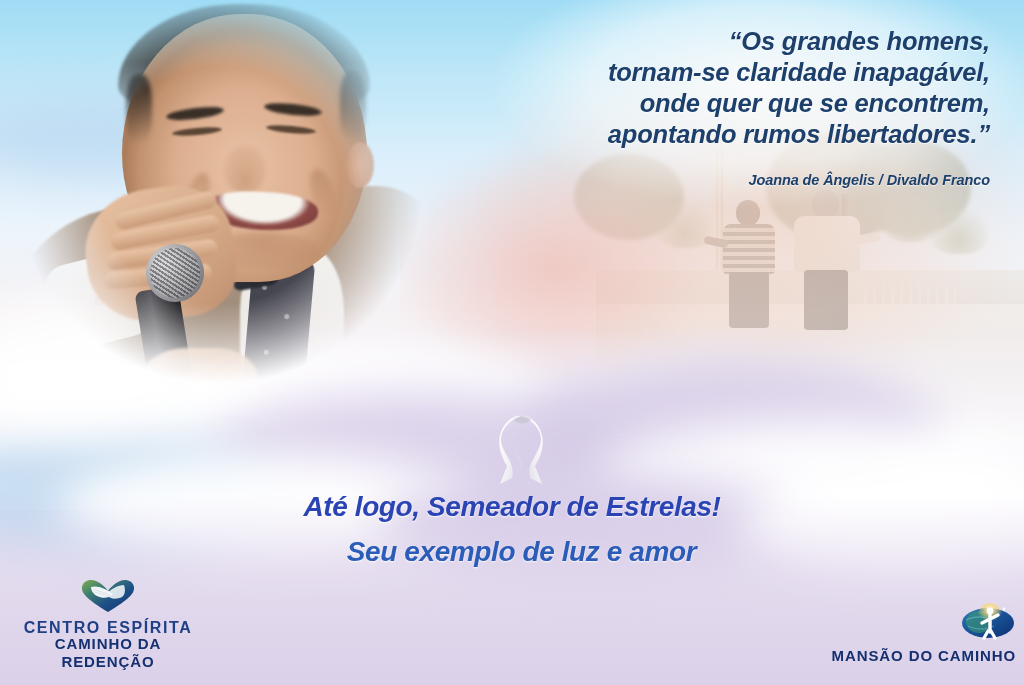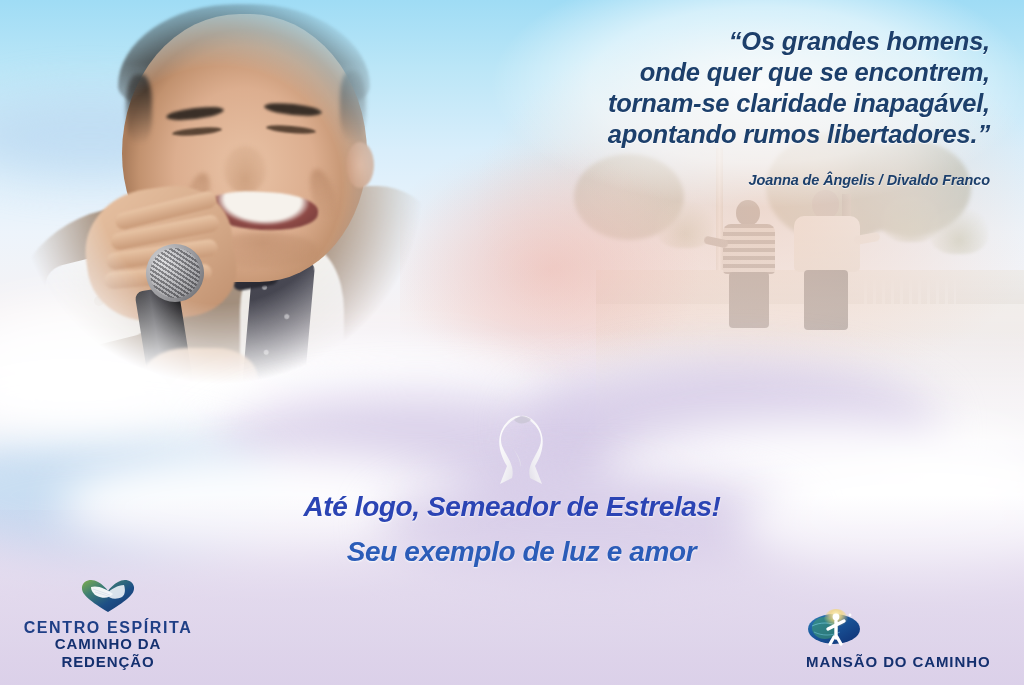--- a/index.html
+++ b/index.html
@@ -285,21 +285,21 @@
     color:#2b44b4;
     letter-spacing:-0.4px;
     text-shadow:0 1px 2px rgba(255,255,255,0.85);
   }
   .hl-1 { display:block; font-size:28px; line-height:46px; color:#2b44b4; }
   .hl-2 { display:block; font-size:28px; line-height:44px; color:#2b5cb8;margin-left:19px; }
   .hl-3 { display:block; font-size:38px; line-height:44px; color:#2160b2; }
 
   
   .logo-left  { position:absolute; left:8px;  bottom:14px; width:200px; text-align:center; }
-  .logo-right { position:absolute; right:8px; bottom:14px; width:210px; text-align:left; }
+  .logo-right { position:absolute; right:8px; bottom:20px; width:210px; text-align:right; }
   .logo-mark  { display:block; margin:0 auto 3px; }
   .logo-l1 {
     display:block; font-weight:bold; font-size:16px; letter-spacing:1.6px;
     color:#1f3f86; line-height:14px;
   }
   .logo-l2 {
     display:block; font-weight:bold; font-size:15px; letter-spacing:0.9px;
     color:#14306f; line-height:18px;
   }
   .logo-r1 {
@@ -393,22 +393,22 @@
 
       <div class="mic-body"></div>
       <div class="mic-head"></div>
       <div class="mic-grill"></div>
       <div class="lower-hand"></div>
     </div>
   </div>
 
   <div class="quote">
     <span class="quote-line">“Os grandes homens,</span>
+    <span class="quote-line">tornam-se claridade inapagável,</span>
     <span class="quote-line">onde quer que se encontrem,</span>
-    <span class="quote-line">tornam-se claridade inapagável,</span>
     <span class="quote-line">apontando rumos libertadores.”</span>
   </div>
   <div class="quote-author">Joanna de Ângelis / Divaldo Franco</div>
 
   <div class="ribbon">
     <svg width="74" height="82" viewBox="0 0 74 82">
       <defs>
         <linearGradient id="rg" x1="0" y1="0" x2="1" y2="1">
           <stop offset="0%" stop-color="#ffffff"></stop>
           <stop offset="55%" stop-color="#f2f1f5"></stop>

